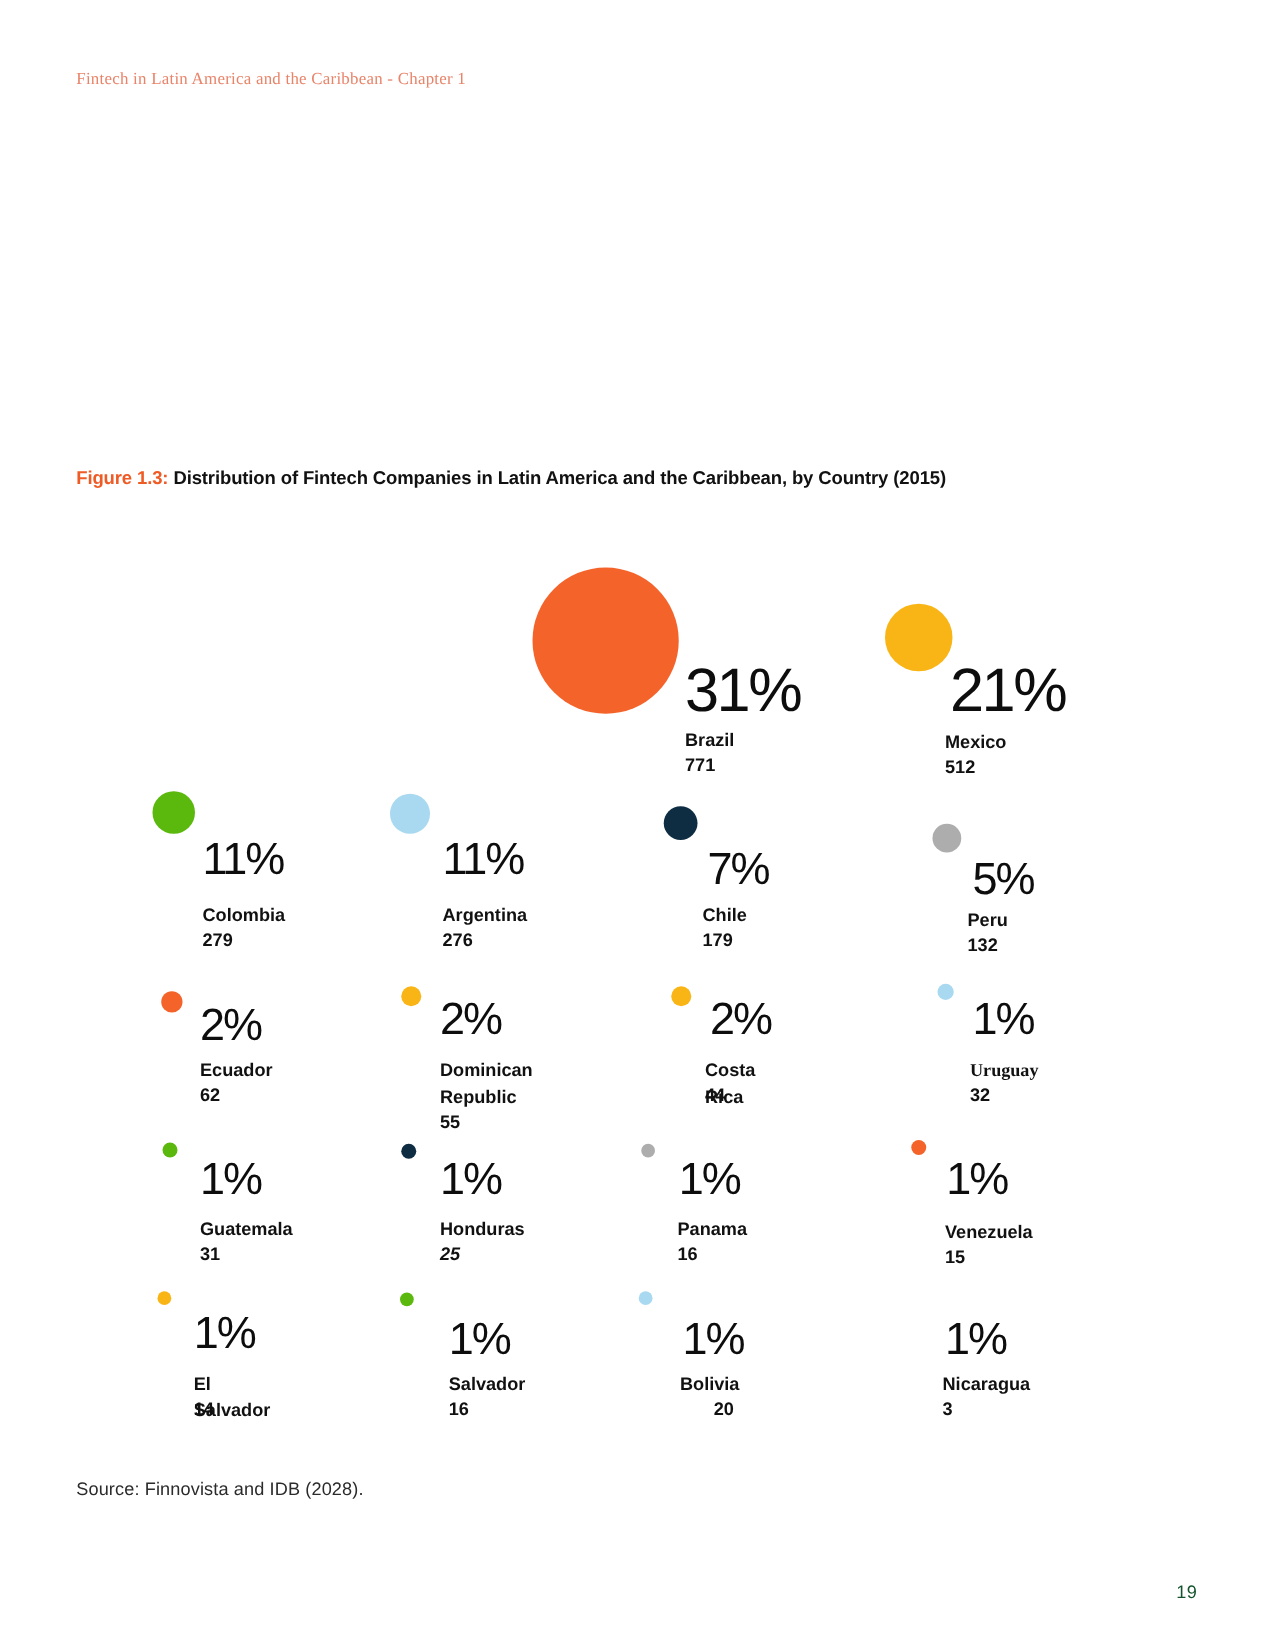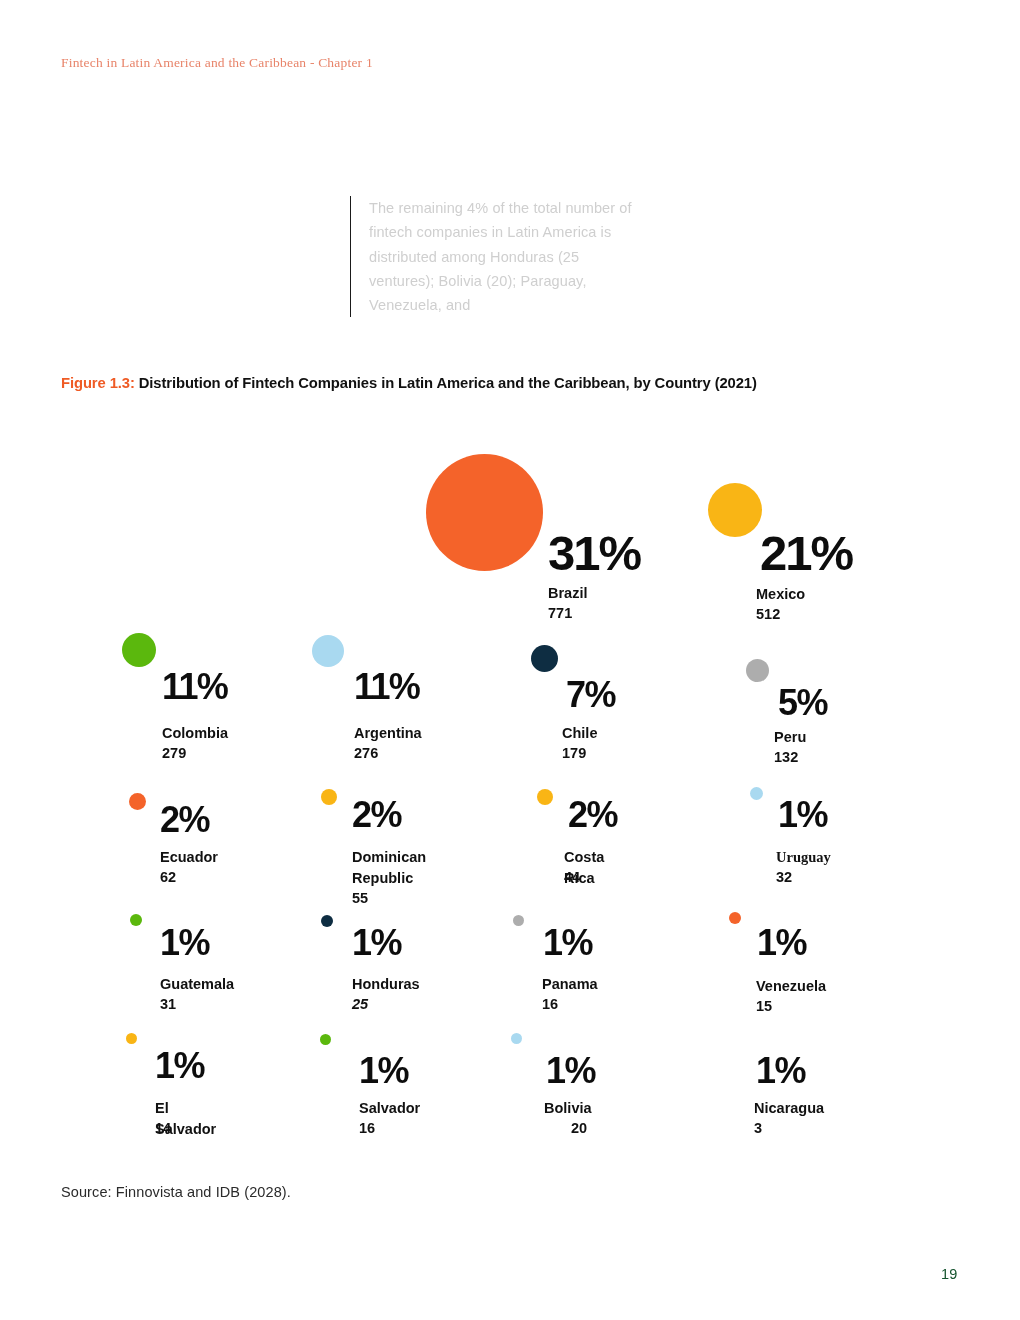--- a/index.html
+++ b/index.html
@@ -80,21 +80,21 @@
   .bubble-item {
     position: absolute;
   }
   .bubble-dot {
     position: absolute;
     border-radius: 50%;
   }
   .bubble-pct {
     position: absolute;
     font-size: 49px;
-    font-weight: bold;
+    font-weight: normal;
     color: #0d0d0d;
     letter-spacing: -2px;
     line-height: 1;
     white-space: nowrap;
   }
   .bubble-pct.small {
     font-size: 36px;
     letter-spacing: -1.6px;
   }
   .bubble-label {
@@ -135,27 +135,24 @@
     color: #14532d;
     letter-spacing: 0.3px;
   }
 </style>
 </head>
 <body>
 
 <div class="running-header">Fintech in Latin America and the Caribbean - Chapter 1</div>
 
 <div class="intro-columns">
-  <div class="intro-col">
-    <p>The remaining 4% of the total number of fintech companies in Latin America is distributed among Honduras (25 ventures); Bolivia (20); Paraguay, Venezuela, and</p>
-  </div>
 </div>
 
 <div class="figure-caption">
-  <span class="fig-label">Figure 1.3:</span><span class="fig-title"> Distribution of Fintech Companies in Latin America and the Caribbean, by Country (2021)</span>
+  <span class="fig-label">Figure 1.3:</span><span class="fig-title"> Distribution of Fintech Companies in Latin America and the Caribbean, by Country (2015)</span>
 </div>
 
 <div class="chart" id="bubble-chart">
     <div class="bubble-item">
       <div class="bubble-dot" style="left: 425.5px; top: 453.5px; width: 117px; height: 117px; background: rgb(244, 99, 42);"></div>
       <div class="bubble-pct" style="left: 548px; top: 529px;">31%</div>
       <div class="bubble-label" style="left: 548px; top: 583px;">Brazil</div>
       <div class="bubble-count" style="left: 548px; top: 603px;">771</div>
     </div>
     <div class="bubble-item">

